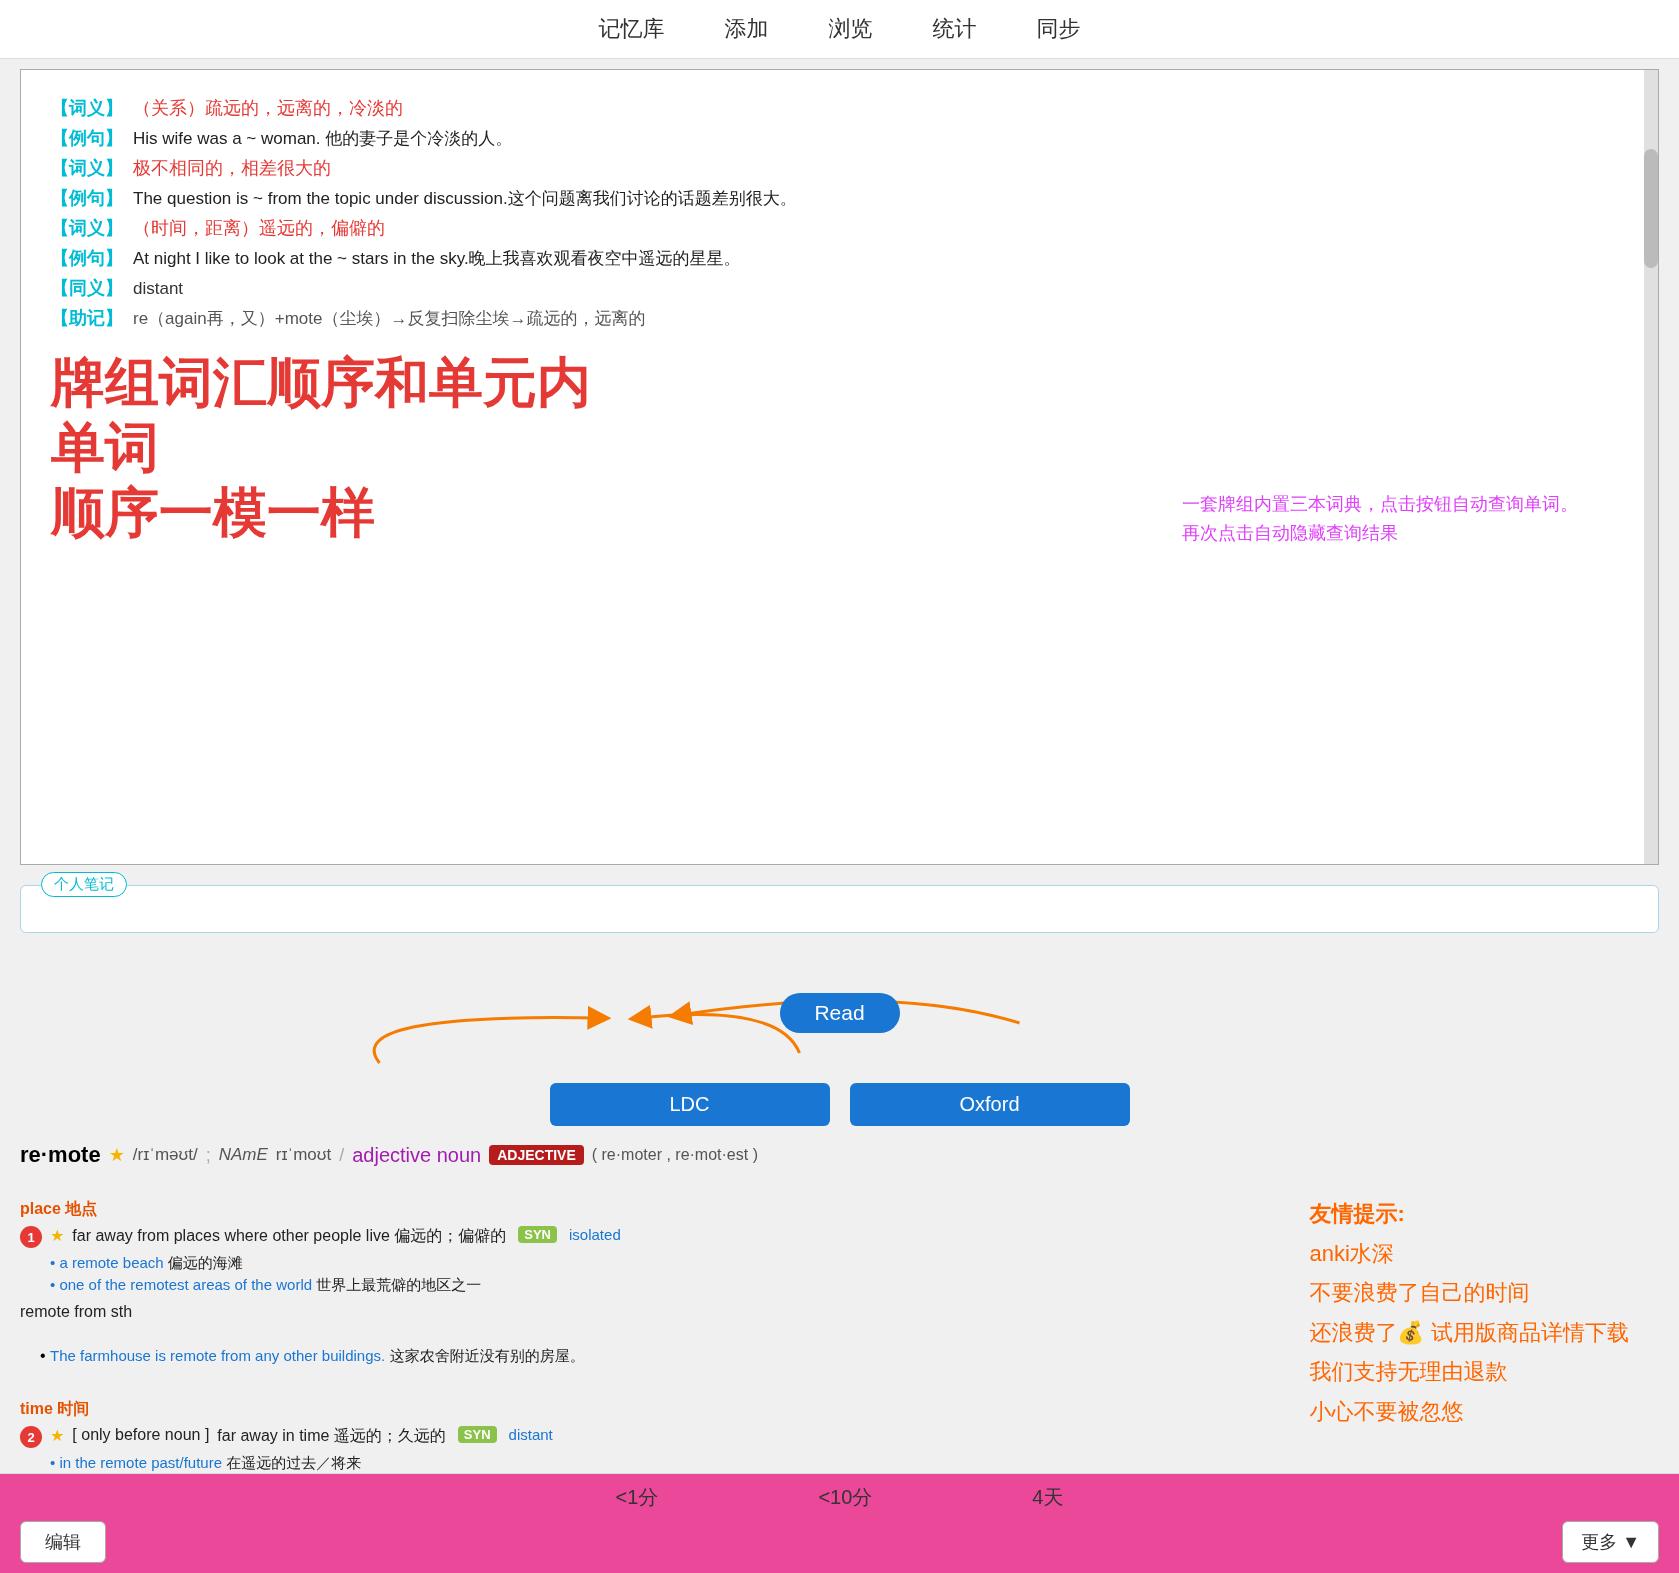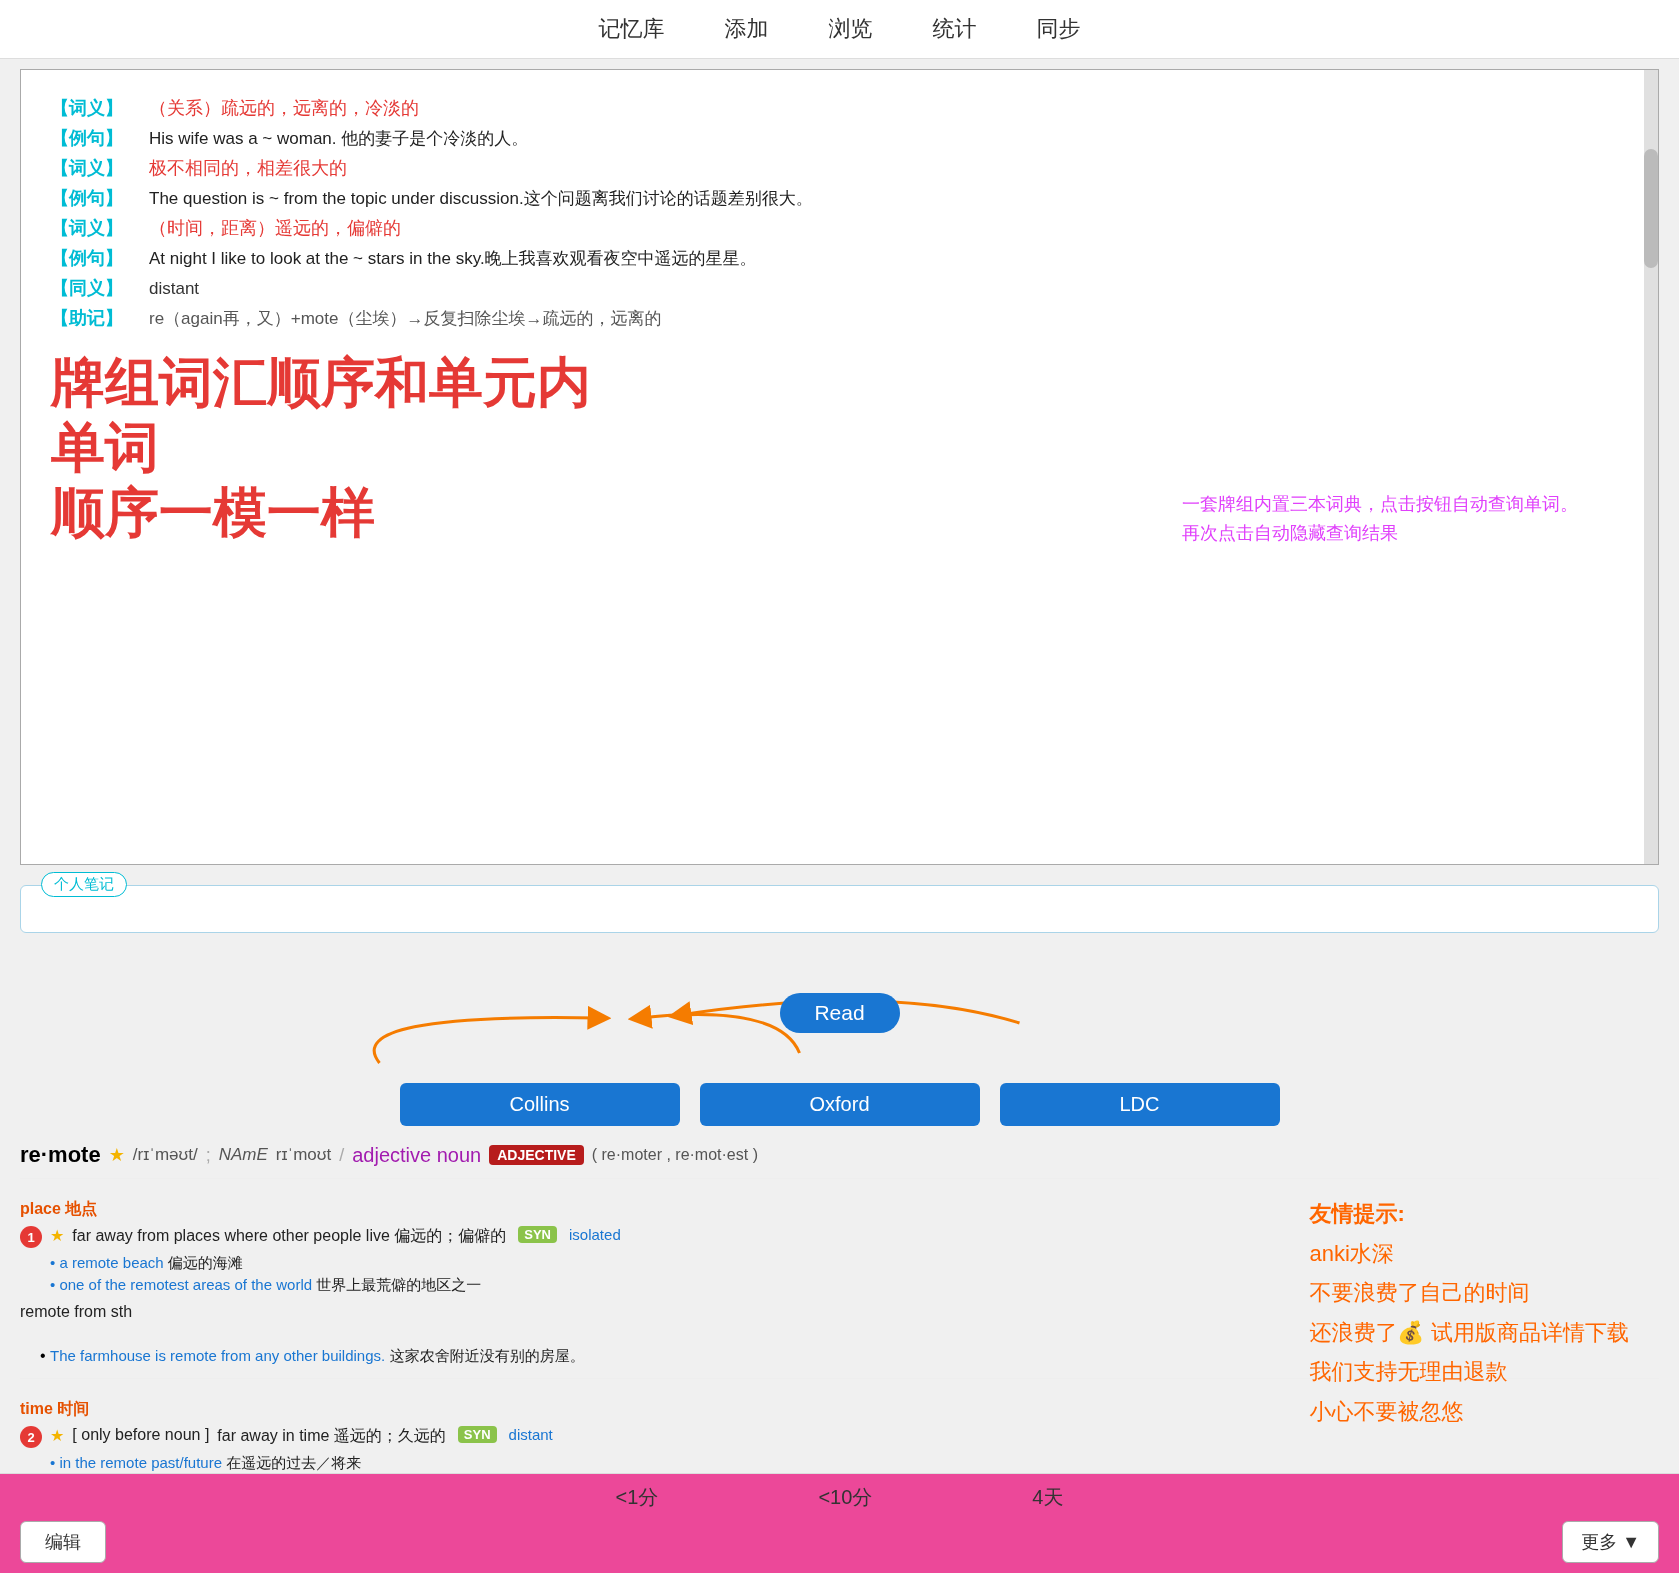--- a/index.html
+++ b/index.html
@@ -46,21 +46,21 @@
     }
     .label-cyan { color: #00bcd4; font-weight: bold; font-size: 18px; }
     .meaning-red { color: #e53935; font-size: 18px; }
     .example-text { font-size: 17px; color: #222; }
     .synonym-label { color: #333; font-size: 17px; }
 
     .dict-row {
       display: flex;
       align-items: baseline;
       margin: 6px 0;
-      gap: 26px;
+      gap: 10px;
     }
 
     
     .promo-section {
       margin-top: 20px;
     }
     .promo-big {
       font-size: 54px;
       color: #e53935;
       font-weight: bold;
@@ -417,23 +417,22 @@
       <path d="M 980 60 Q 850 20 640 52" stroke="#f57c00" stroke-width="3" fill="none" marker-end="url(#arrowhead)"></path>
     </svg>
 
     
     <div style="position:absolute; top: 30px; left: 50%; transform: translateX(-50%);">
       <button class="read-btn">Read</button>
     </div>
   </div>
 
   <div class="dict-buttons">
-    <button class="dict-btn">Collins</button>
+    <button class="dict-btn">LDC</button>
     <button class="dict-btn">Oxford</button>
-    <button class="dict-btn">LDC</button>
   </div>
 </div>
 
 <div style="margin: 0 20px; position: relative;">
 
   <div class="warning-text">
     <div style="font-weight:bold;">友情提示:</div>
     <div>anki水深</div>
     <div>不要浪费了自己的时间</div>
     <div>还浪费了💰 试用版商品详情下载</div>

